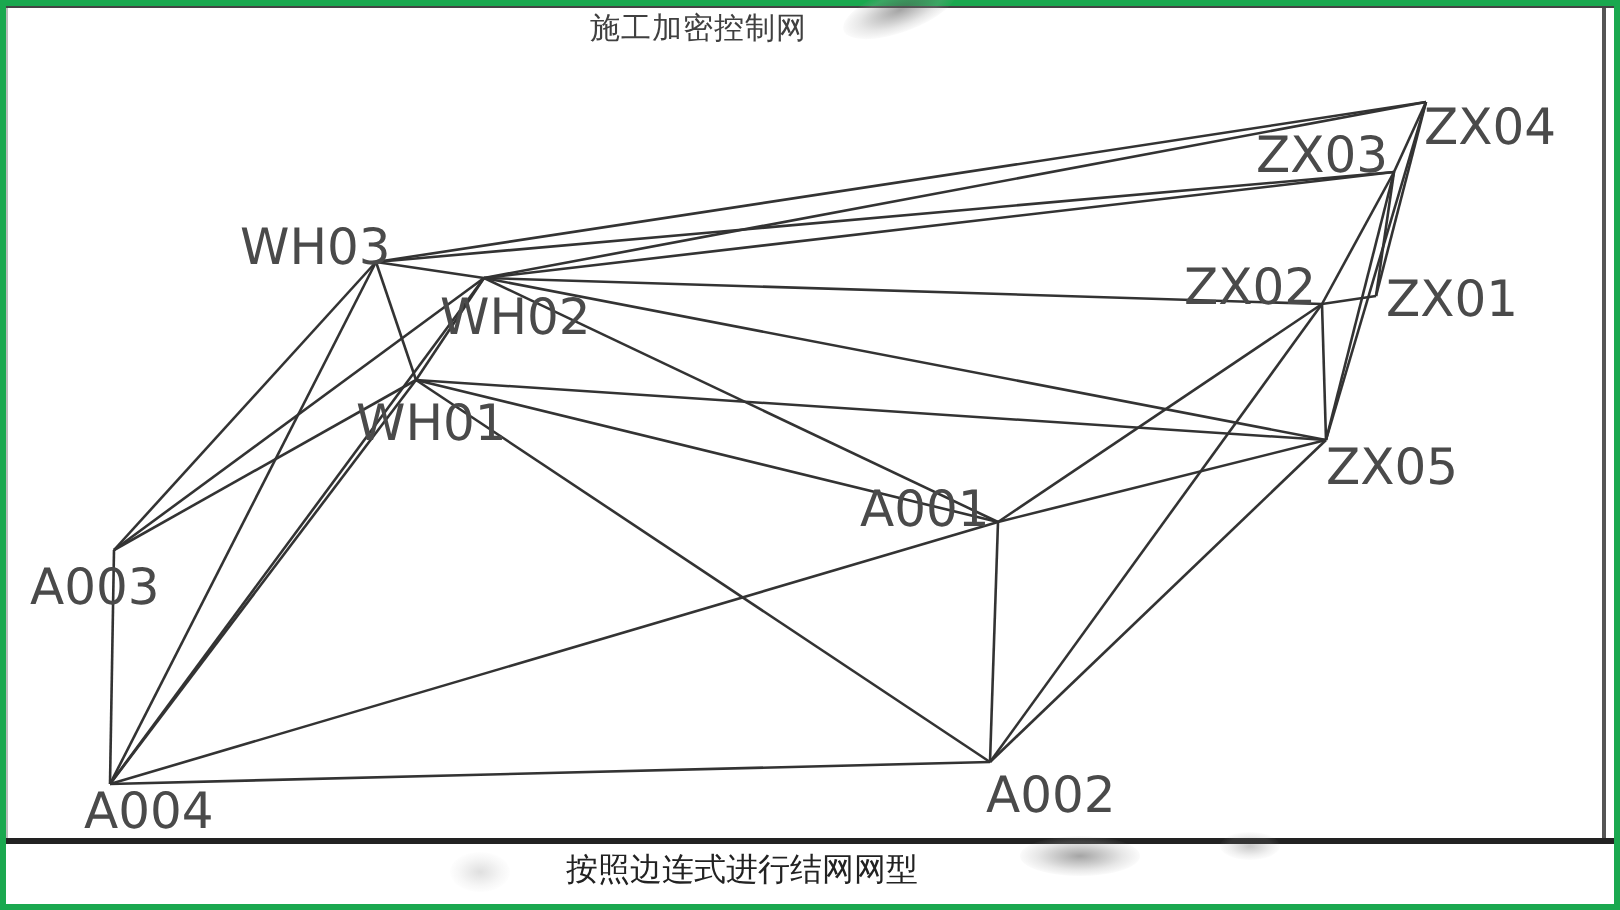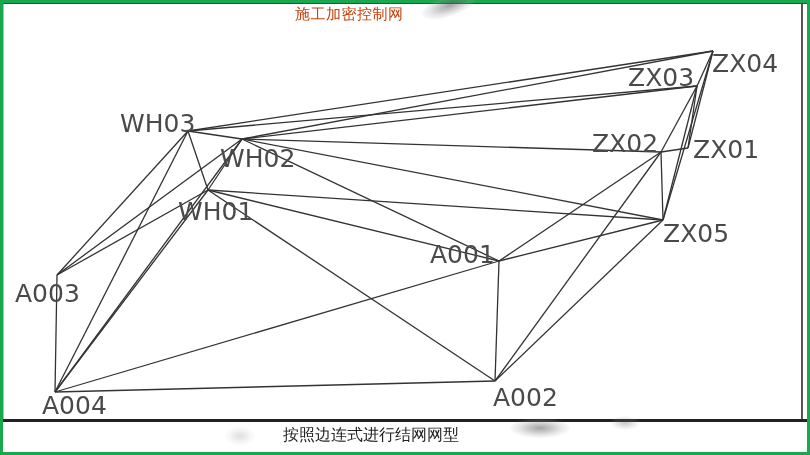--- a/index.html
+++ b/index.html
@@ -14,21 +14,21 @@
     .inner-bottom-line {
       position: absolute; left: 3px; top: 419px; width: 804px; height: 3px; background: #222;
     }
     .inner-right-line {
       position: absolute; left: 801px; top: 4px; width: 2px; height: 415px; background: #555;
     }
     .inner-left-line {
       position: absolute; left: 3px; top: 4px; width: 1px; height: 415px; background: #bbb;
     }
     .top-title {
-      position: absolute; left: 295px; top: 5px; font-size: 15px; color: #c2410c; letter-spacing: 0.5px;
+      position: absolute; left: 295px; top: 5px; font-size: 15px; color: #404040; letter-spacing: 0.5px;
       font-family: "DejaVu Sans", sans-serif;
     }
     .bottom-caption {
       position: absolute; left: 283px; top: 425px; font-size: 16px; color: #222;
       font-family: Liberation Sans, sans-serif;
     }
     .smudge {
       position: absolute; border-radius: 50%;
       background: radial-gradient(ellipse at center, rgba(90,90,90,0.55) 0%, rgba(160,160,160,0.25) 50%, rgba(255,255,255,0) 75%);
     }

